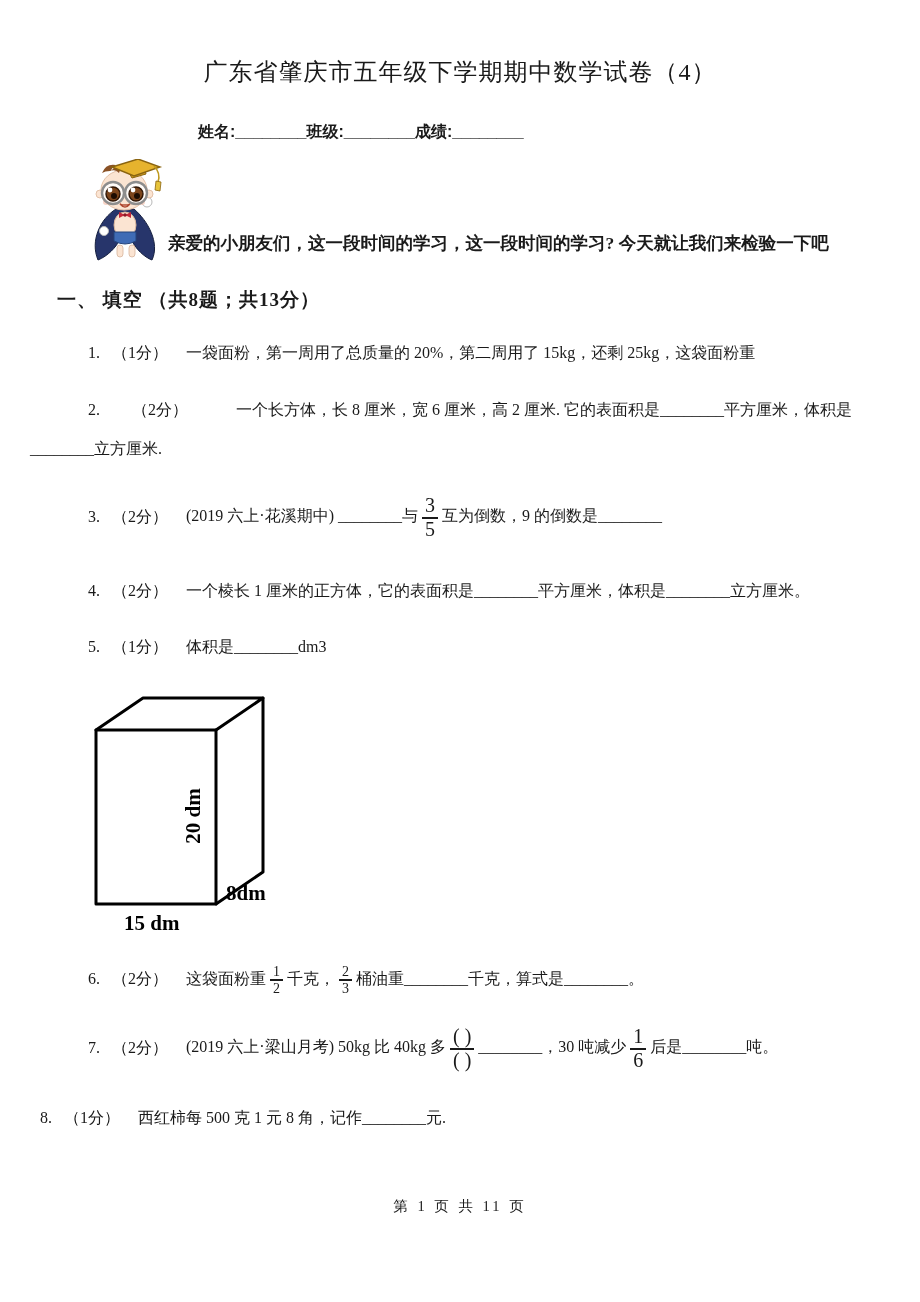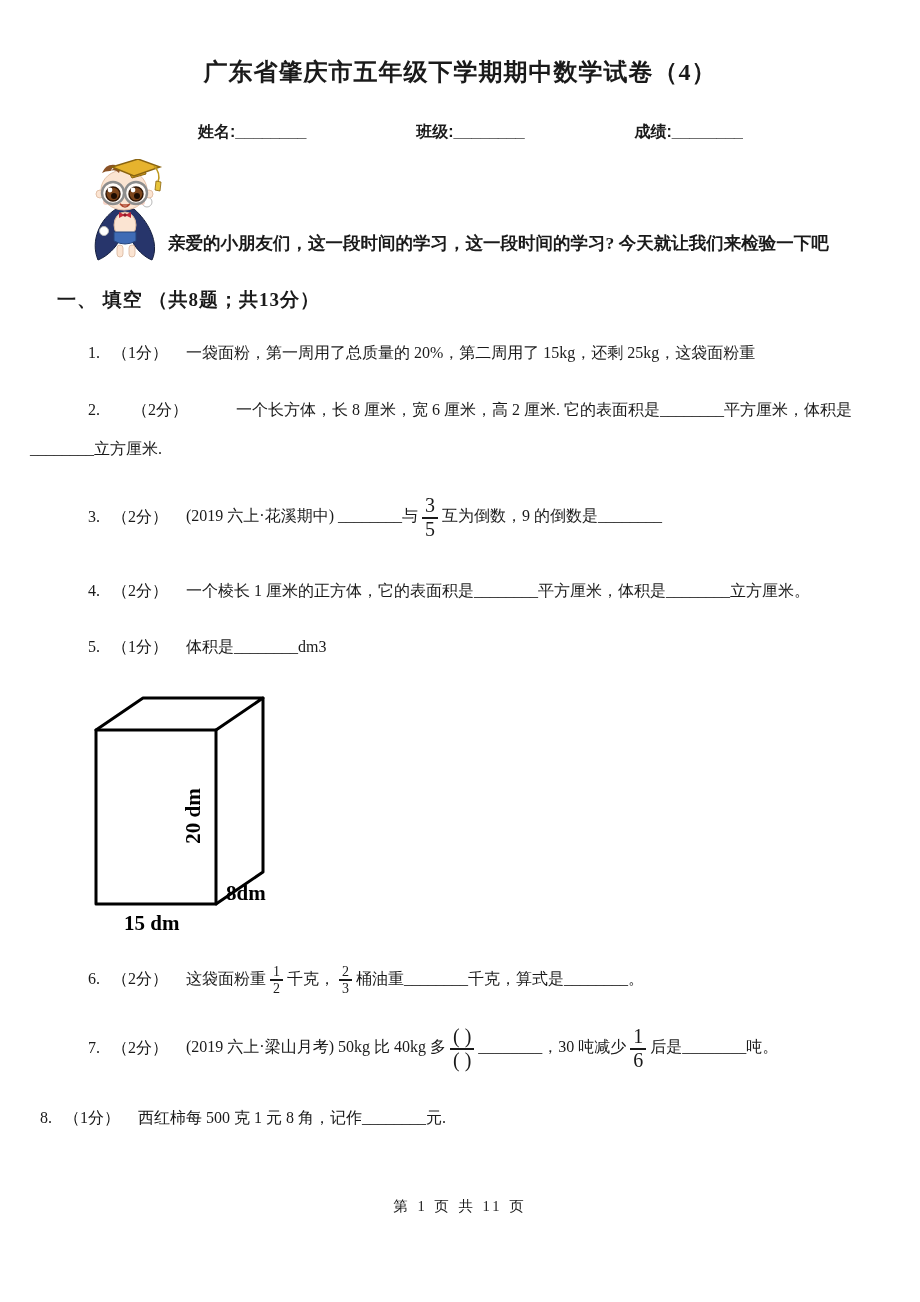--- a/index.html
+++ b/index.html
@@ -10,29 +10,28 @@
     padding:36px 30px 0 30px;
     background:#fff;
     color:var(--ink,#1a1a1a);
     font-family:"Liberation Serif","DejaVu Serif",serif;
     overflow:hidden;
   }
   .title{
     margin-top:20px;
     text-align:center;
     font-size:24px;
-    font-weight:700;
+    font-weight:400;
     white-space:nowrap;
     letter-spacing:1px;
   }
   .info-row{
     margin:34px 0 0 168px;
     width:545px;
     display:flex;
-    justify-content:space-between;
     font-family:"Liberation Sans","DejaVu Sans",sans-serif;
     font-weight:700;
     font-size:16px;
   }
   .info-field{white-space:nowrap;}
   .mascot-block{
     margin-top:16px;
     display:flex;
     align-items:flex-end;
   }

